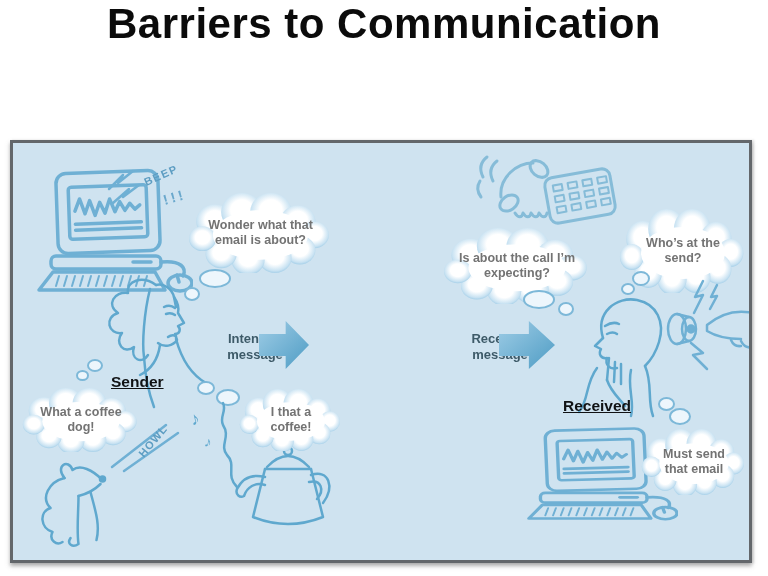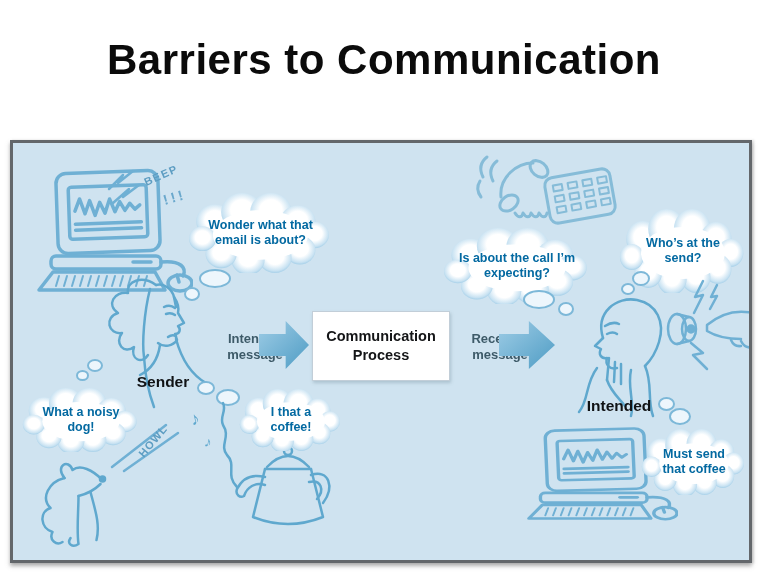--- a/index.html
+++ b/index.html
@@ -1,41 +1,41 @@
 <!DOCTYPE html>
 <html><head>
 <meta charset="utf-8">
 <style>
   html,body { margin:0; padding:0; background:#fff; }
   .screen {
     position:relative; width:768px; height:576px; background:#ffffff;
     overflow:hidden; font-family:"Liberation Sans", sans-serif;
   }
   .title {
-    margin:0; padding-top:36px; text-align:center;
+    margin:0; text-align:center;
     font-size:42px; font-weight:bold; color:#0b0b0b; letter-spacing:0.5px;
   }
   .panel {
     position:absolute; left:10px; top:140px; width:736px; height:417px;
     background:#cfe3f0; border:3px solid #63676b; overflow:hidden;
     box-shadow:0 3px 4px rgba(110,110,110,0.55), 2px 0 2px rgba(140,140,140,0.25);
   }
   .abs { position:absolute; }
   .art { position:absolute; overflow:visible; }
   .cloud { position:absolute; }
   .cloud svg { position:absolute; inset:0; width:100%; height:100%; }
   .cloud-text {
     position:absolute; inset:0; display:flex; align-items:center; justify-content:center;
     text-align:center; font-weight:600; font-size:12.5px; line-height:1.2;
-    color:#0369a1; padding:10px 16px;
+    color:#737373; padding:10px 16px;
   }
   .bub {
     position:absolute; border:2px solid #7db8d8; background:#edf6fc; border-radius:50%;
   }
-  .label-bold { position:absolute; font-weight:bold; color:#101214; font-size:15.5px; text-align:center; }
+  .label-bold { position:absolute; font-weight:bold; color:#101214; font-size:15.5px; text-align:left;text-decoration:underline; }
   .msg-label {
     position:absolute; font-weight:600; font-size:13px; line-height:1.25;
     color:#3d5a68; text-align:center;
   }
   .process-box {
     position:absolute; background:#ffffff; border:1px solid #c2ced8;
     box-shadow:1px 2px 3px rgba(110,135,150,0.35);
     display:flex; align-items:center; justify-content:center; text-align:center;
     font-weight:bold; font-size:14.5px; line-height:1.3; color:#141517; padding:4px 14px;
     box-sizing:border-box;
@@ -145,21 +145,20 @@
     <div class="bub" style="left:63px;top:227px;width:9px;height:7px"></div>
 
     <div class="bub" style="left:184px;top:238px;width:14px;height:10px"></div>
     <div class="bub" style="left:203px;top:246px;width:20px;height:13px"></div>
 
     <div class="msg-label" style="left:200px;top:188px;width:84px">Intended message</div>
     <svg class="art" style="left:246px;top:174px;width:50px;height:56px" viewBox="0 0 60 56" preserveAspectRatio="none">
       <polygon points="0,17 32,17 32,4 60,28 32,52 32,39 0,39" fill="url(#arrowGrad)"></polygon>
     </svg>
 
-    <div class="process-box" style="left:299px;top:168px;width:138px;height:70px">Communication Process</div>
 
     <div class="msg-label" style="left:446px;top:188px;width:82px">Received message</div>
     <svg class="art" style="left:486px;top:174px;width:56px;height:56px" viewBox="0 0 60 56" preserveAspectRatio="none">
       <polygon points="0,17 32,17 32,4 60,28 32,52 32,39 0,39" fill="url(#arrowGrad)"></polygon>
     </svg>
 
     <svg class="art" style="left:462px;top:8px;width:150px;height:82px" viewBox="0 0 150 82">
       <g fill="none" stroke="#86bcd8" stroke-width="3" stroke-linecap="round" stroke-linejoin="round">
         <path d="M8,26 Q2,14 12,6"></path>
         <path d="M18,30 Q12,18 22,10"></path>
@@ -227,30 +226,30 @@
         <path d="M42,50 L34,58 L40,61 C37,66 40,71 46,70 C44,76 48,82 56,80"></path>
         <path d="M44,38 q8,-5 14,-2"></path>
         <path d="M46,46 q6,-3 10,0"></path>
         <path d="M48,70 L46,92 M54,74 L53,94 M60,76 L60,96"></path>
         <path d="M46,92 C50,104 58,110 64,118"></path>
         <path d="M84,78 C92,96 86,112 92,128"></path>
         <path d="M70,82 C66,100 74,114 70,128"></path>
         <path d="M36,80 C24,96 28,112 18,124"></path>
       </g>
     </svg>
-    <div class="label-bold" style="left:550px;top:254px;width:112px">Intended</div>
+    <div class="label-bold" style="left:550px;top:254px;width:112px">Received</div>
 
     <div class="bub" style="left:645px;top:254px;width:13px;height:10px"></div>
     <div class="bub" style="left:656px;top:265px;width:18px;height:13px"></div>
 
     <div class="cloud" style="left:9px;top:245px;width:118px;height:64px">
       <svg viewBox="0 0 140 84" preserveAspectRatio="none">
           <use href="#cloudshape"></use>
         </svg>
-      <span class="cloud-text">What a noisy dog!</span>
+      <span class="cloud-text">What a coffee dog!</span>
     </div>
 
     <svg class="art" style="left:16px;top:305px;width:108px;height:100px" viewBox="0 0 105 100">
       <g fill="none" stroke="#5fa8ce" stroke-width="2.5" stroke-linecap="round" stroke-linejoin="round">
         <path d="M34,30 C24,18 38,10 42,22 C50,16 62,22 72,32"></path>
         <circle cx="72" cy="31" r="2.5" fill="#5fa8ce"></circle>
         <path d="M70,36 C64,42 56,46 48,48"></path>
         <path d="M34,30 C18,34 10,50 20,60 C8,64 10,80 22,84 C18,92 26,98 32,94"></path>
         <path d="M48,48 C48,64 46,82 48,96 C42,100 36,96 40,90"></path>
         <path d="M60,44 C64,60 70,76 66,92"></path>
@@ -290,17 +289,17 @@
     </div>
 
     <svg class="art" style="left:510px;top:282px;width:155px;height:98px" viewBox="0 0 160 130" preserveAspectRatio="none">
         <use href="#computer"></use>
       </svg>
 
     <div class="cloud" style="left:628px;top:286px;width:106px;height:66px">
       <svg viewBox="0 0 140 84" preserveAspectRatio="none">
           <use href="#cloudshape"></use>
         </svg>
-      <span class="cloud-text">Must send that coffee</span>
+      <span class="cloud-text">Must send that email</span>
     </div>
 
   </div>
 </div>
 
 </body></html>

